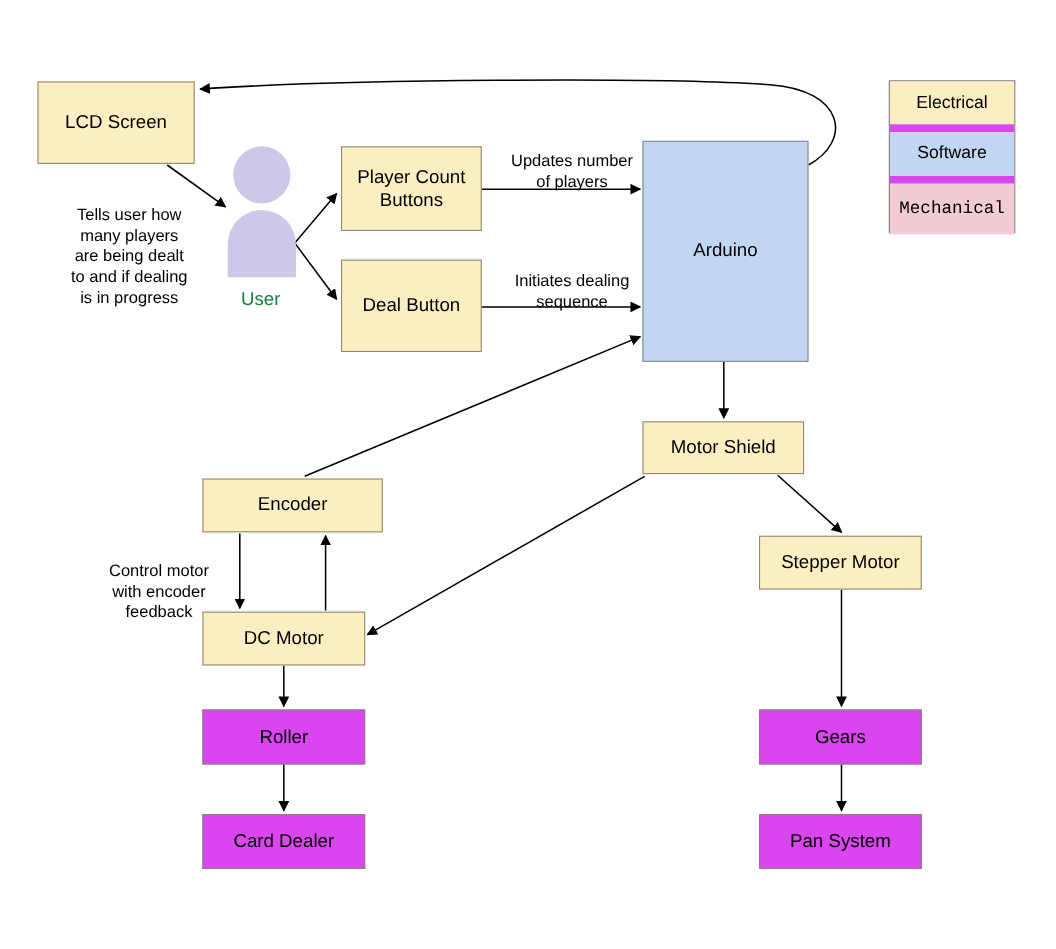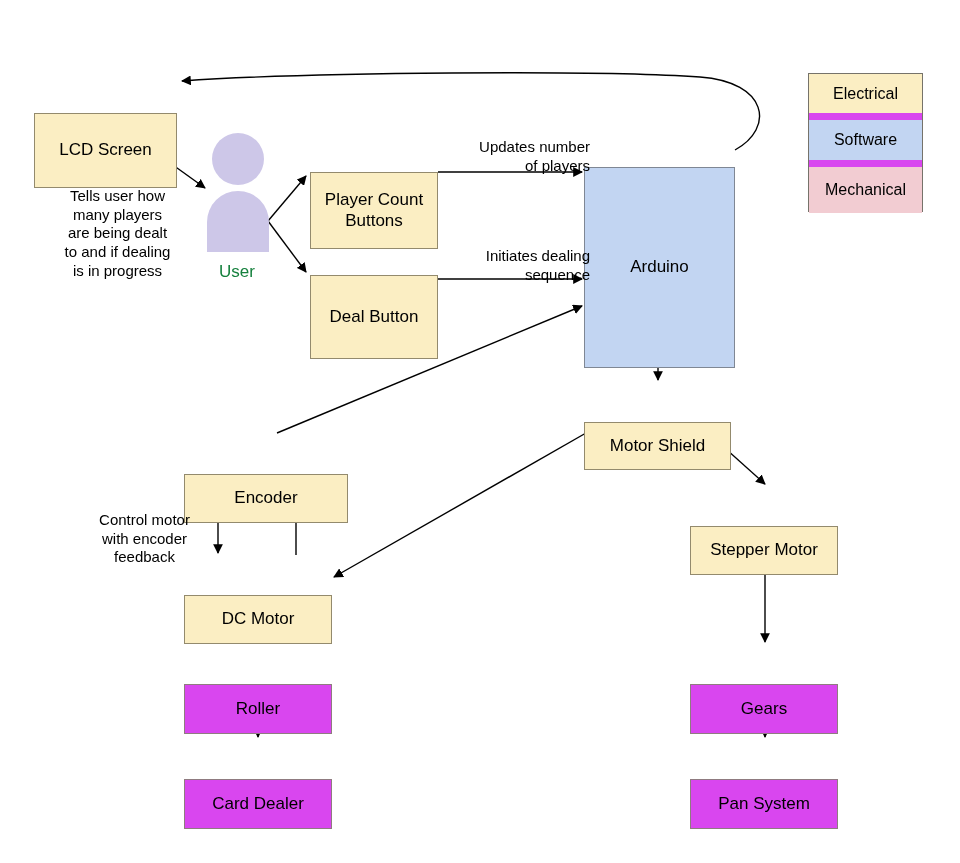--- a/index.html
+++ b/index.html
@@ -30,21 +30,20 @@
     box-sizing: border-box;
     border: 1px solid #76736a;
     display: flex;
     align-items: center;
     justify-content: center;
     text-align: center;
     line-height: 1.18;
     color: #000000;
     font-size: 17px;
     padding: 2px 4px;
-    margin-top: 39px;
   }
   .node.electrical { background: #fbeec3; border-color: #938a6d; }
   .node.software   { background: #c2d5f2; border-color: #7f8794; }
   .node.mechanical { background: #d946ef; border-color: #8f7b80; }
 
   .node-label { display: block; white-space: pre-line; }
 
   .legend {
     position: absolute;
     box-sizing: border-box;
@@ -53,33 +52,33 @@
   .legend-row {
     box-sizing: border-box;
     height: 46.33px;
     display: flex;
     align-items: center;
     justify-content: center;
     font-size: 16px;
     color: #000000;
     border-bottom: 7px solid #d946ef;
   }
-  .legend-row:last-child { border-bottom: none; }
+  .legend-row:last-child { border-bottom: none; font-family: Liberation Mono, monospace; }
 
   .free-text {
     position: absolute;
     text-align: center;
     color: #000000;
     font-size: 15px;
     line-height: 1.25;
     white-space: pre-line;
   }
   .edge-label {
     position: absolute;
-    text-align: right;
+    text-align: center;
     color: #000000;
     font-size: 15px;
     line-height: 1.25;
     white-space: pre-line;
   }
   .user-caption {
     position: absolute;
     text-align: center;
     font-size: 17px;
     color: #15803d;

